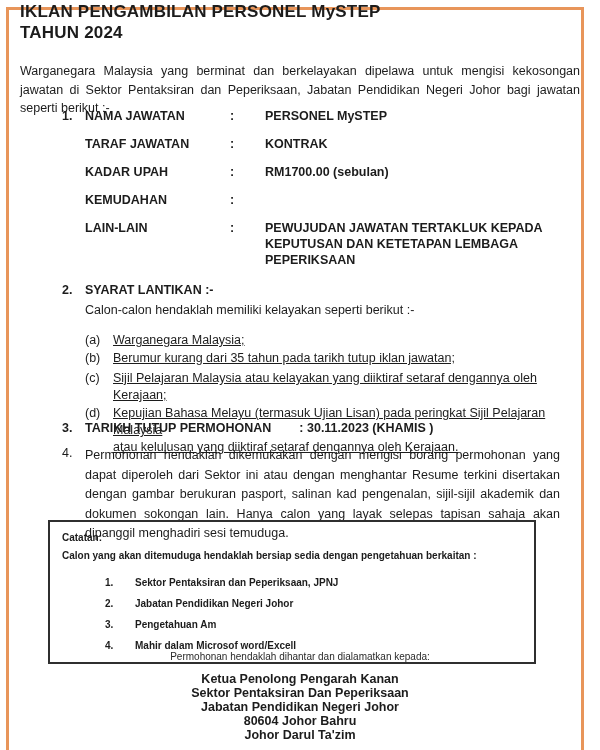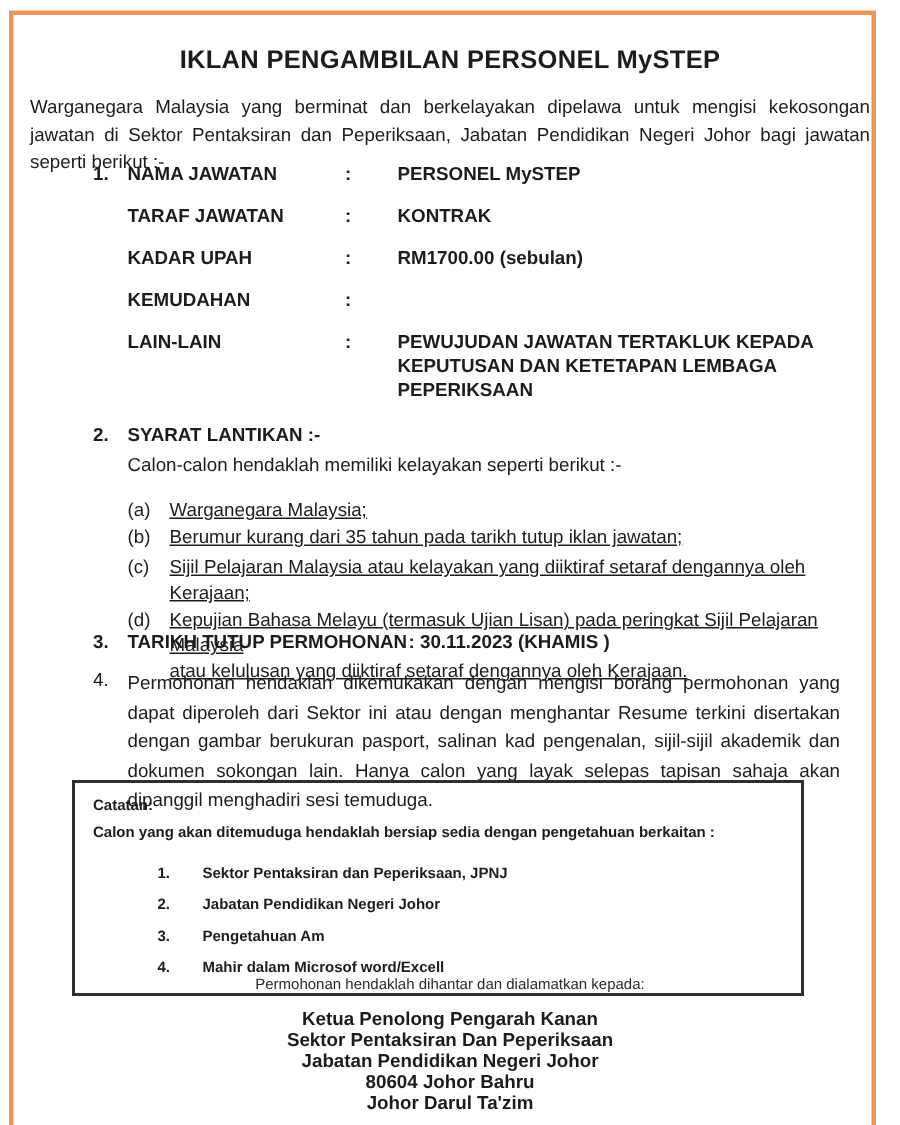--- a/index.html
+++ b/index.html
@@ -11,39 +11,39 @@
     font-family:"Liberation Sans", sans-serif;
     color:#1c1c1c;
     font-size:12.5px;
   }
   .frame{
     position:absolute;left:6px;top:7px;width:578px;height:820px;
     border:3px solid #e8955a;
     box-sizing:border-box;
   }
   .blk{position:absolute;left:20px;width:560px;}
-  .title{top:29px;text-align:center;font-weight:bold;font-size:17px;line-height:21px;letter-spacing:.2px;}
+  .title{top:1px;font-weight:bold;font-size:17px;line-height:21px;letter-spacing:.2px;}
   .intro{top:62px;text-align:justify;line-height:18.5px;}
 
   .s1{top:108px;left:62px;width:498px;}
   .s1 .row{display:grid;grid-template-columns:23px 145px 35px 1fr;margin-bottom:12px;font-weight:bold;line-height:16px;}
   .s1 .row .value{white-space:pre-line;line-height:16px;}
 
   .s2{top:282px;left:62px;width:498px;}
   .s2 .head{display:grid;grid-template-columns:23px 1fr;font-weight:bold;line-height:16px;margin-bottom:4px;}
   .s2 .sub{margin-left:23px;}
   .s2 .sub .lead{line-height:16px;margin-bottom:14px;}
   .s2 .item{display:grid;grid-template-columns:28px 1fr;line-height:17px;}
   .s2 .item.m1{margin-bottom:1px;}
   .s2 .item.m2{margin-bottom:3px;}
   .s2 .item .t{white-space:pre-line;text-decoration:underline;}
 
   .s3{top:420px;left:62px;width:498px;}
   .s3 .head{display:grid;grid-template-columns:23px 1fr;font-weight:bold;line-height:16px;}
-  .s3 .val{margin-left:1px;}
+  .s3 .val{margin-left:28px;}
 
   .s4{top:446px;left:62px;width:498px;}
   .s4 .row{display:grid;grid-template-columns:23px 1fr;}
   .s4 .t{text-align:justify;line-height:19.5px;}
 
   .notebox{
     top:520px;left:48px;width:488px;
     box-sizing:border-box;
     border:2px solid #2f2f2f;
     padding:7px 12px 8px 12px;
@@ -59,20 +59,21 @@
   .footer .addr{margin-top:9px;font-weight:bold;font-size:12.5px;line-height:14px;}
 </style>
 </head>
 <body>
 
 <div class="page">
   <div class="frame"></div>
 
   <div class="blk title">
     <div>IKLAN PENGAMBILAN PERSONEL MySTEP</div>
+    <div>TAHUN 2024</div>
   </div>
 
   <div class="blk intro">Warganegara Malaysia yang berminat dan berkelayakan dipelawa untuk mengisi kekosongan jawatan di Sektor Pentaksiran dan Peperiksaan, Jabatan Pendidikan Negeri Johor bagi jawatan seperti berikut :-</div>
 
   <div class="blk s1">
     <div class="row">
       <span class="num">1.</span>
       <span class="label">NAMA JAWATAN</span>
       <span class="colon">:</span>
       <span class="value">PERSONEL MySTEP</span>

